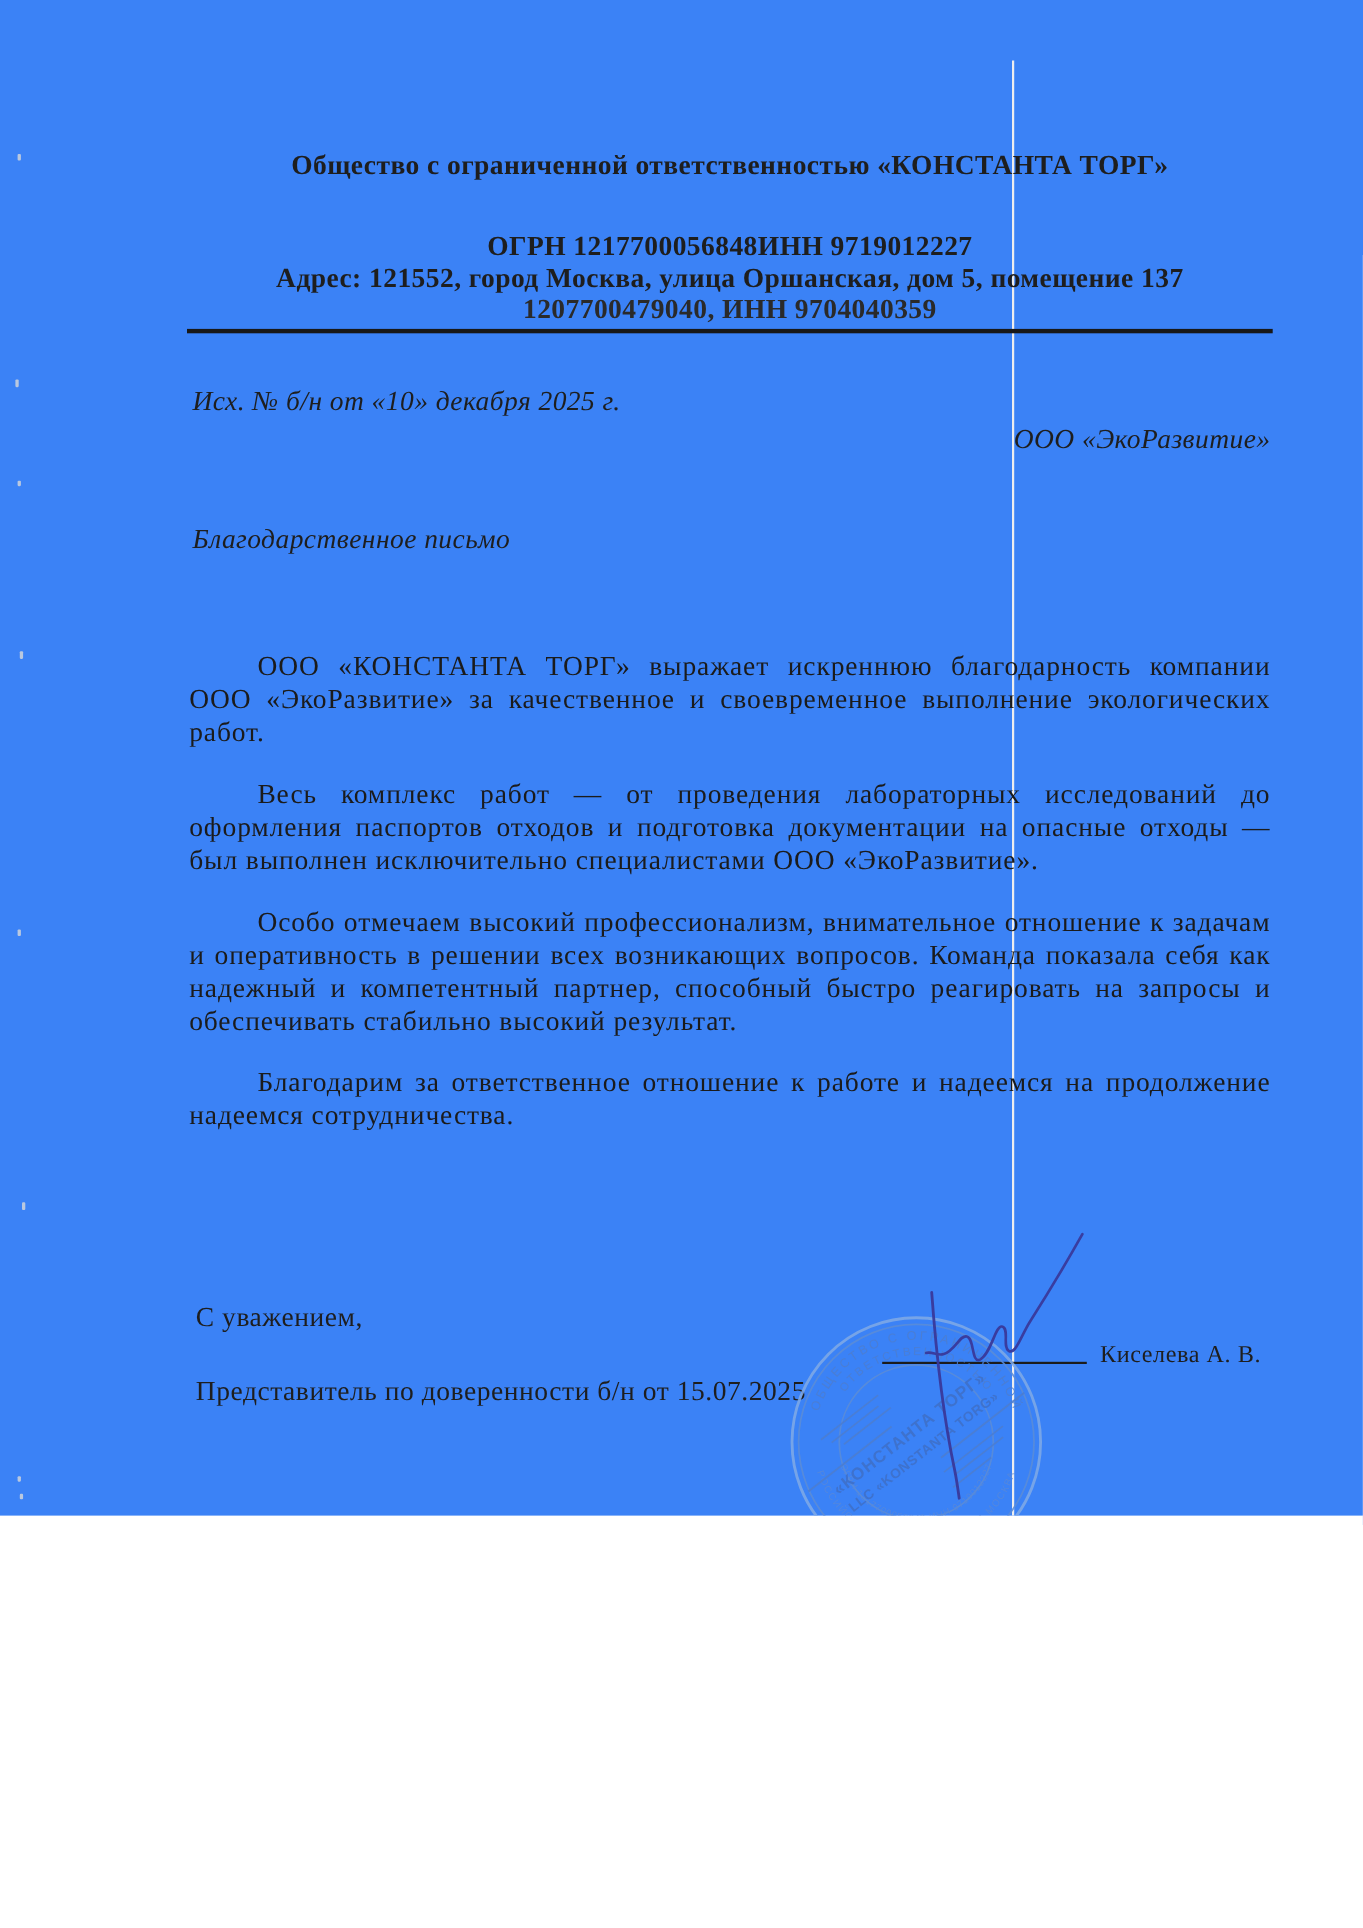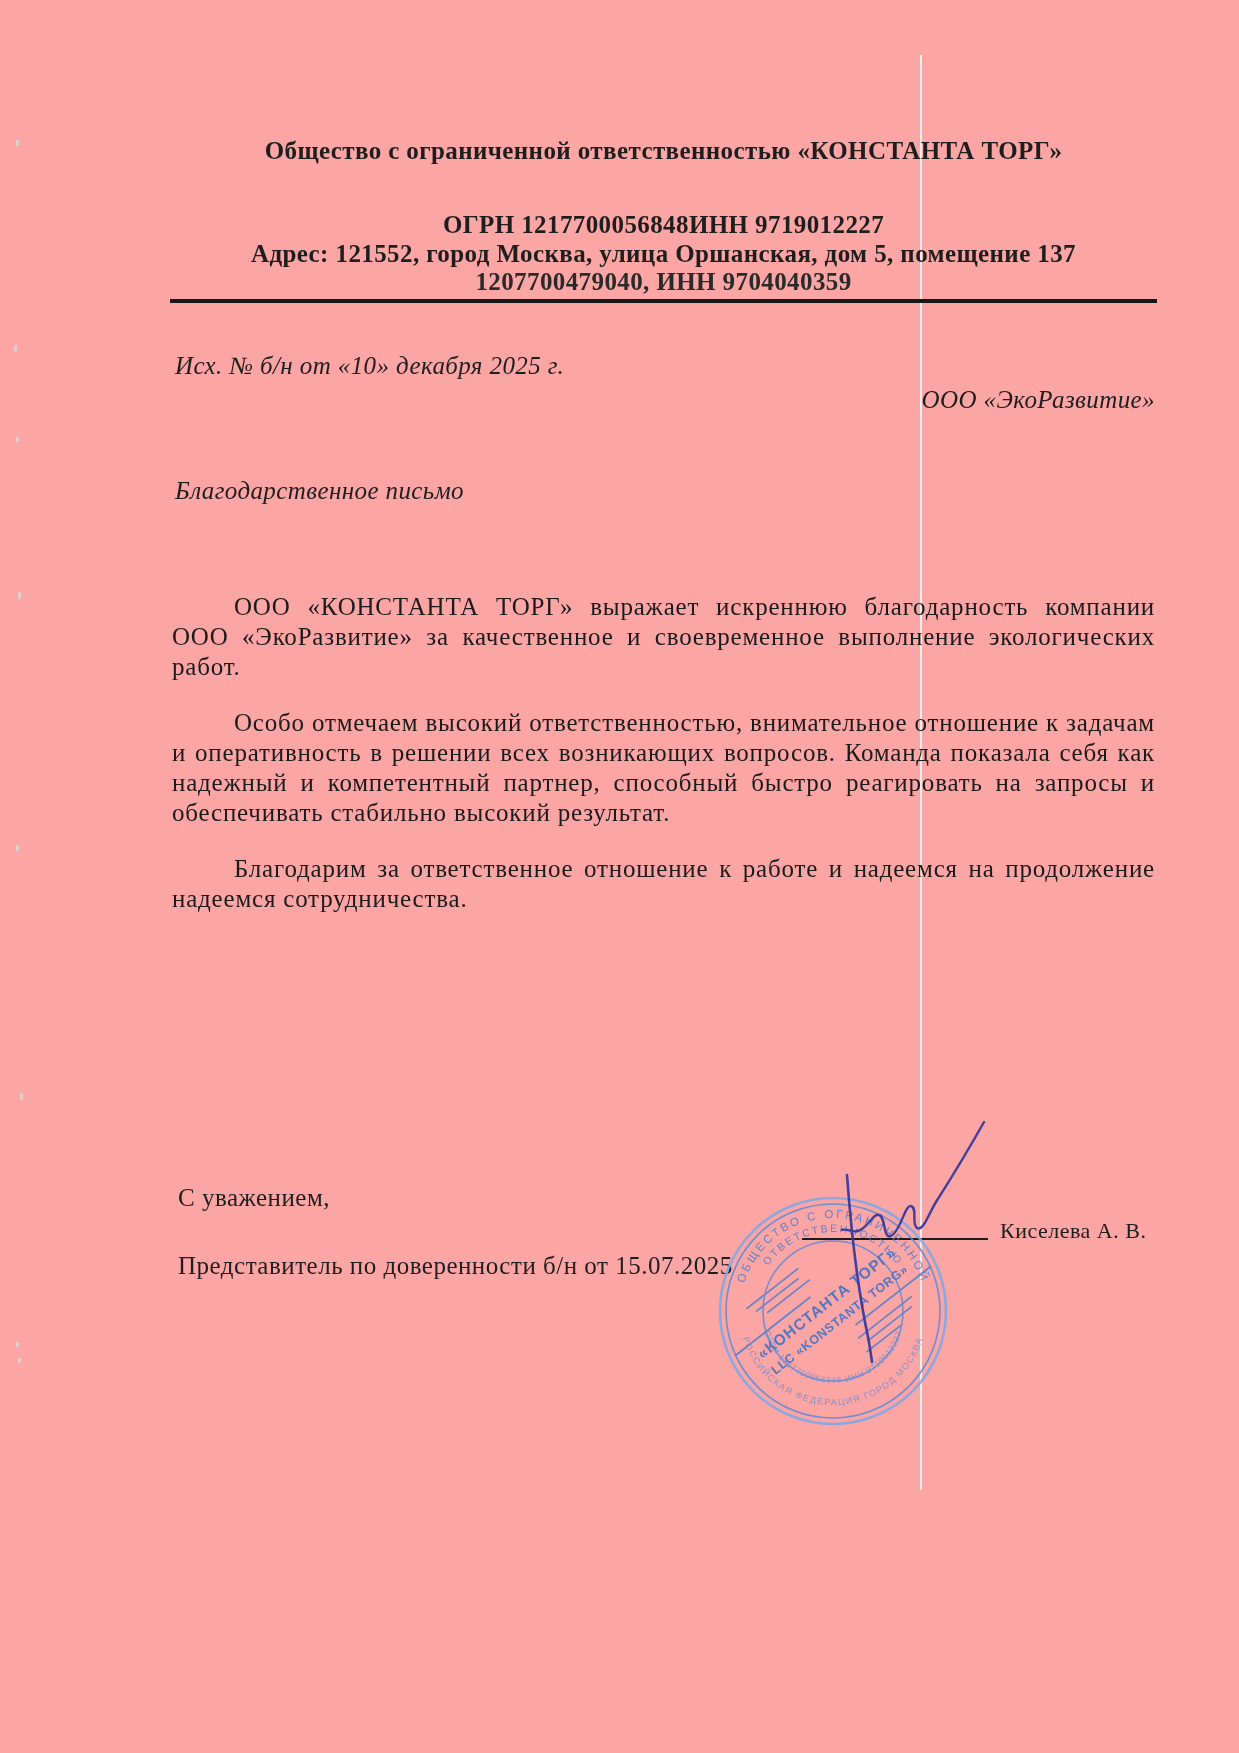--- a/index.html
+++ b/index.html
@@ -1,19 +1,19 @@
 <!DOCTYPE html>
 <html><head>
 <meta charset="utf-8">
 <style>
   html,body{margin:0;padding:0;background:#ffffff;}
   .page{
     position:relative;
-    width:1239px;height:1753px;
-    background:#fca5a5;
+    width:1239px;height:1378px;
+    background:#3b82f6;
     font-family:"Liberation Serif","DejaVu Serif",serif;
     color:#1e1e1e;
     overflow:hidden;
   }
   .abs{position:absolute;}
   .center-col{left:172px;width:983px;text-align:center;}
   .hdr{font-size:25px;font-weight:bold;letter-spacing:.4px;line-height:28px;}
   .hdr-reg{font-size:25px;font-weight:bold;letter-spacing:.4px;line-height:28px;color:#2a2a2a;}
   .ogrn-row{display:flex;justify-content:center;}
   .rule{left:170px;top:299px;width:987px;height:4px;background:#181818;}
@@ -64,21 +64,22 @@
   <div class="abs rule"></div>
 
   <div class="abs ital" style="left:175px;top:352px;font-family:Liberation Serif, serif;">Исх. № б/н от «10» декабря 2025 г.</div>
 
   <div class="abs ital" style="left:172px;top:386px;width:983px;text-align:right;">ООО «ЭкоРазвитие»</div>
 
   <div class="abs ital" style="left:175px;top:477px;">Благодарственное письмо</div>
 
   <div class="abs body-block">
     <p>ООО «КОНСТАНТА ТОРГ» выражает искреннюю благодарность компании ООО «ЭкоРазвитие» за качественное и своевременное выполнение экологических работ.</p>
-    <p>Особо отмечаем высокий ответственностью, внимательное отношение к задачам и оперативность в решении всех возникающих вопросов. Команда показала себя как надежный и компетентный партнер, способный быстро реагировать на запросы и обеспечивать стабильно высокий результат.</p>
+    <p>Весь комплекс работ — от проведения лабораторных исследований до оформления паспортов отходов и подготовка документации на опасные отходы — был выполнен исключительно специалистами ООО «ЭкоРазвитие».</p>
+    <p>Особо отмечаем высокий профессионализм, внимательное отношение к задачам и оперативность в решении всех возникающих вопросов. Команда показала себя как надежный и компетентный партнер, способный быстро реагировать на запросы и обеспечивать стабильно высокий результат.</p>
     <p>Благодарим за ответственное отношение к работе и надеемся на продолжение надеемся сотрудничества.</p>
   </div>
 
   <div class="abs closing" style="left:178px;top:1184px;">С уважением,</div>
 
   <div class="abs closing" style="left:178px;top:1252px;text-align:center;">Представитель по доверенности б/н от 15.07.2025</div>
 
   <div class="abs sig-line"></div>
 
   <div class="abs signee">Киселева А. В.</div>

